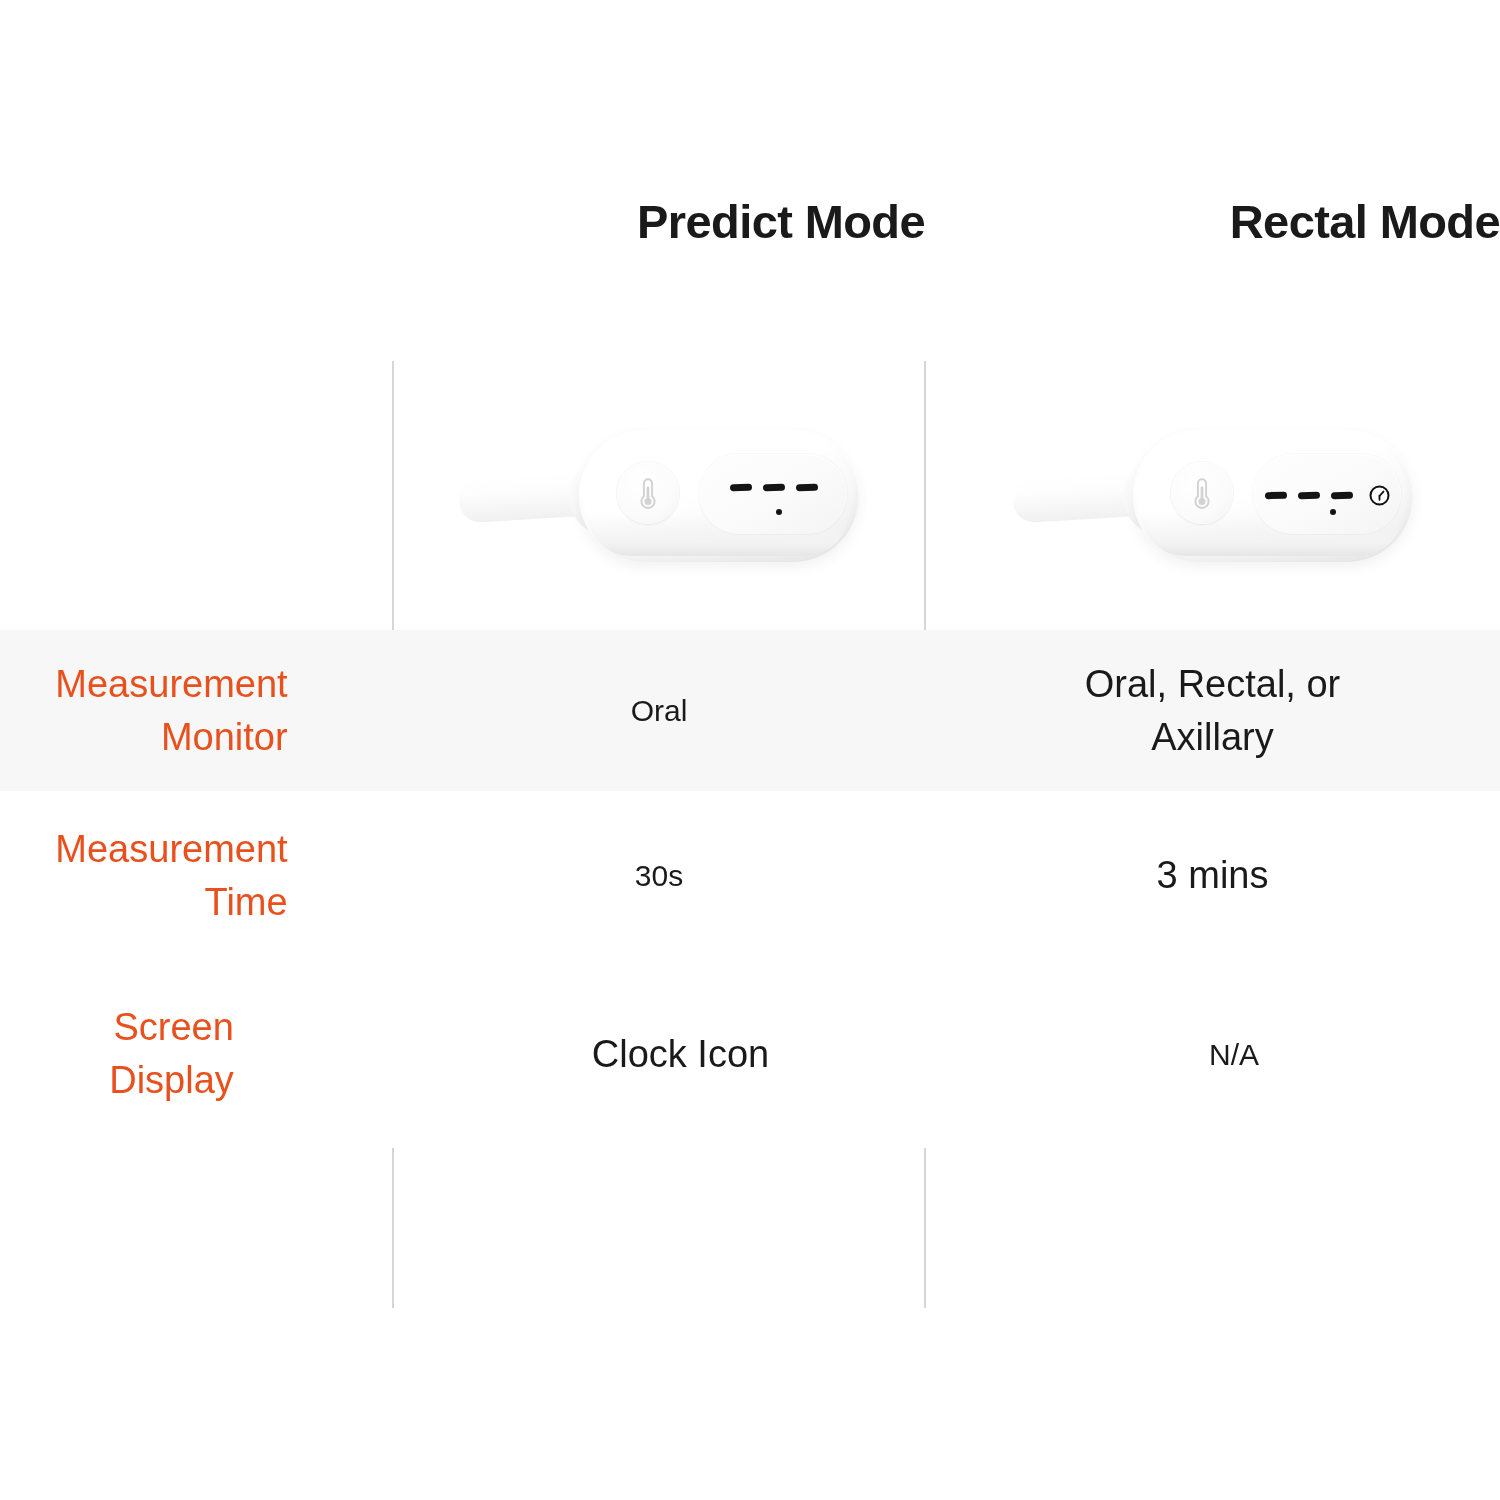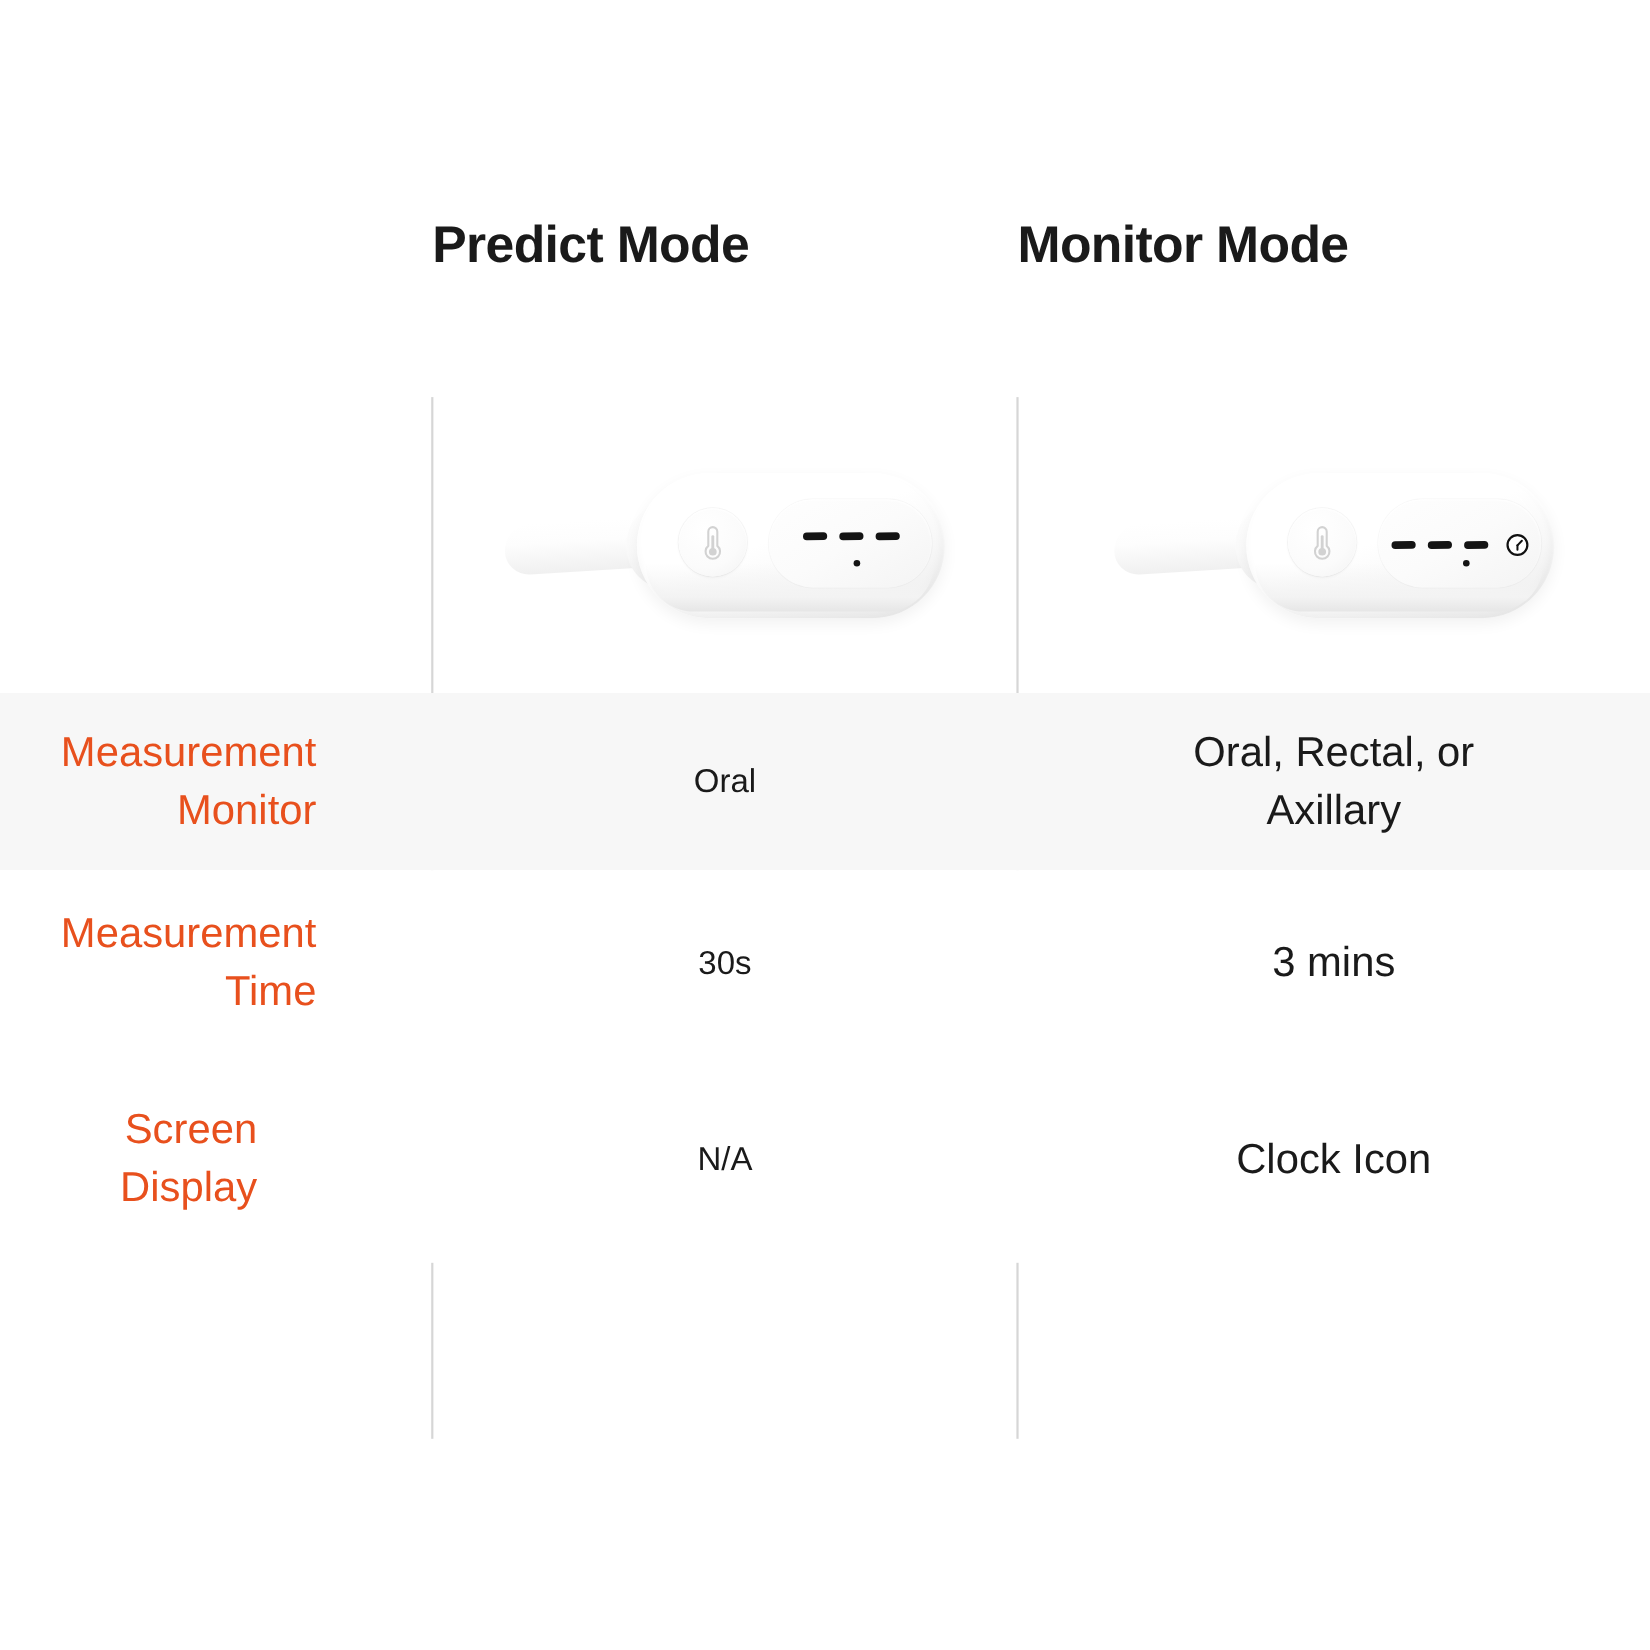--- a/index.html
+++ b/index.html
@@ -30,21 +30,21 @@
     width: 1500px;
     height: 72px;
   }
   .col-header {
     position: absolute;
     top: 0;
     font-size: 47px;
     font-weight: 700;
     color: #1a1a1a;
     letter-spacing: -0.6px;
-    text-align: left;
+    text-align: right;
     line-height: 64px;
     white-space: nowrap;
   }
   .col-header.predict { left: 393px; width: 532px; }
   .col-header.monitor { left: 925px; width: 575px; }
 
   
   .vdivider {
     position: absolute;
     top: 361px;
@@ -250,21 +250,21 @@
   }
   .cell span { display: block; }
 </style>
 </head>
 <body>
 
 <div class="sheet">
 
   <div class="headers">
     <div class="col-header predict">Predict Mode</div>
-    <div class="col-header monitor">Monitor Mode</div>
+    <div class="col-header monitor">Rectal Mode</div>
   </div>
 
   <div class="vdivider one"></div>
   <div class="vdivider two"></div>
 
   <div class="image-band">
 
     <div class="device-cell predict">
       <div class="thermo">
         <div class="thermo-stem"></div>
@@ -372,27 +372,27 @@
     </div>
 
 
     <div class="trow" style="height:188px">
       <div class="cell label">
         <div>
           <span>Screen</span>
           <span>Display</span>
         </div>
       </div>
+      <div class="cell monitor">
+        <div>
+          <span>Clock Icon</span>
+        </div>
+      </div>
       <div class="cell predict">
         <div>
           <span>N/A</span>
         </div>
       </div>
-      <div class="cell monitor">
-        <div>
-          <span>Clock Icon</span>
-        </div>
-      </div>
     </div>
 
   </div>
 
 </div>
 
 </body></html>

